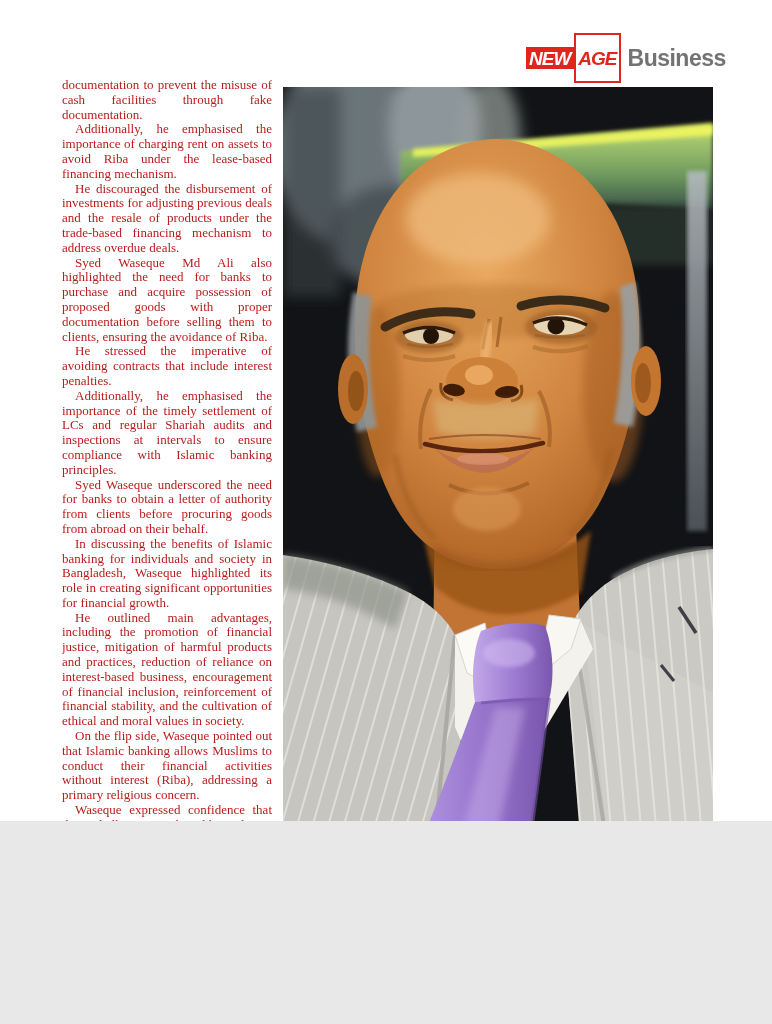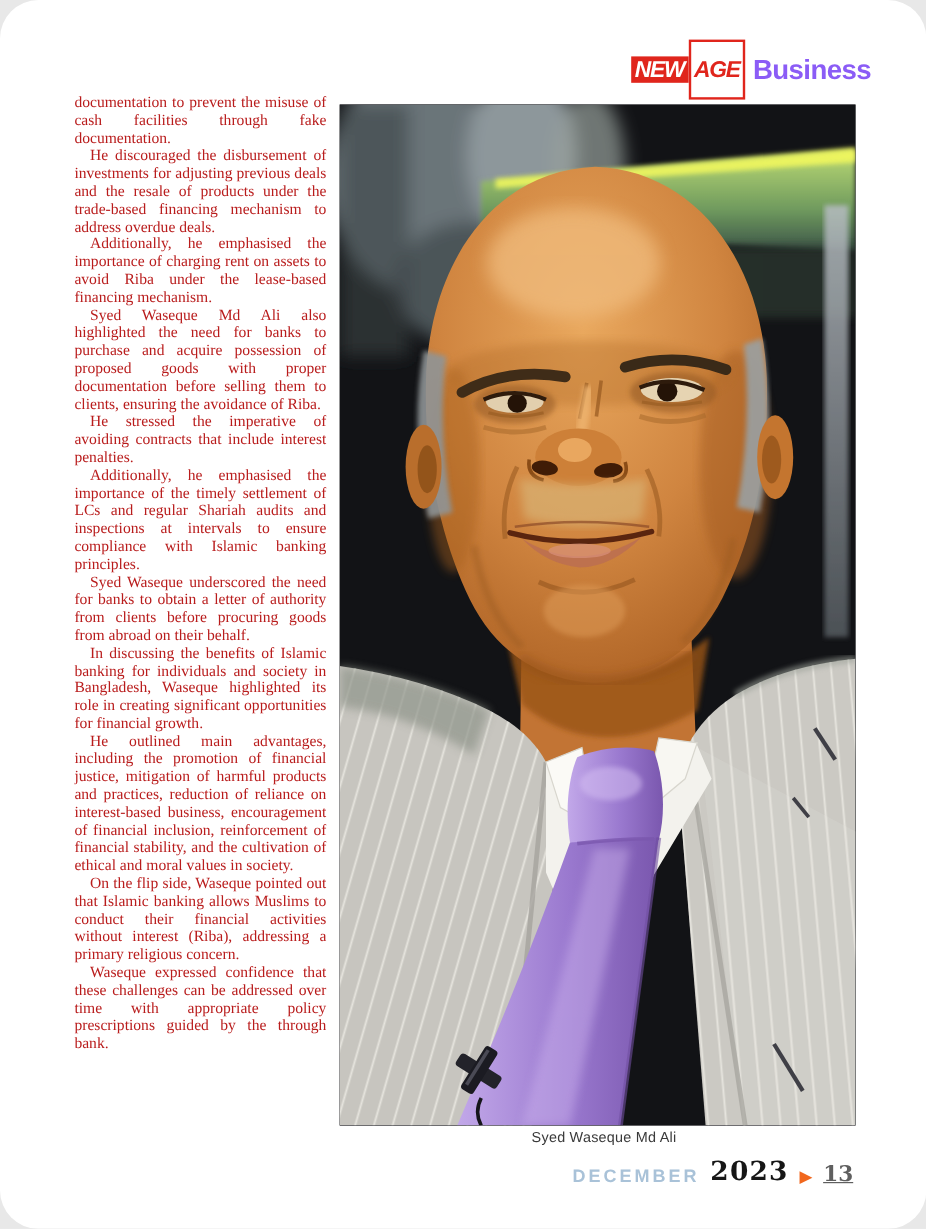--- a/index.html
+++ b/index.html
@@ -1,36 +1,35 @@
 <!DOCTYPE html>
 <html lang="en"><head>
 <meta charset="utf-8">
 <style>
   html,body{margin:0;padding:0;background:#e8e8e8;}
   .page{
-    position:relative;width:772px;height:1024px;background:#ffffff;
+    position:relative;width:772px;height:821px;background:#ffffff;
     margin:0 auto;overflow:hidden;
     font-family:"Liberation Sans",sans-serif;
-    border-radius:32px;
   }
   
   .masthead{
     position:absolute;left:526px;top:46px;height:24px;
     display:flex;align-items:center;
   }
   .mh-box{
     display:flex;align-items:center;justify-content:center;
     height:22px;font-weight:bold;font-style:italic;
     font-size:19px;letter-spacing:-1px;line-height:1;
     font-family:"Liberation Sans",sans-serif;
   }
   .mh-new{background:#e0251c;color:#ffffff;padding:0 4px 0 3px;}
   .mh-age{background:#ffffff;color:#e0251c;border:2px solid #e0251c;height:18px;padding:14px 2px;}
   .mh-word{
-    color:#8b5cf6;font-weight:bold;font-size:23px;letter-spacing:-0.5px;
+    color:#737373;font-weight:bold;font-size:23px;letter-spacing:-0.5px;
     margin-left:7px;line-height:1;
   }
   
   .article{
     position:absolute;left:62px;top:78px;width:210px;height:880px;
     overflow:hidden;
     font-family:"Liberation Serif",serif;
     font-size:13px;line-height:14.8px;color:#b91c1c;
     text-align:justify;
     -webkit-hyphens:auto;hyphens:auto;
@@ -71,22 +70,22 @@
 <div class="page">
 
   <div class="masthead">
     <span class="mh-box mh-new">NEW</span>
     <span class="mh-box mh-age">AGE</span>
     <span class="mh-word">Business</span>
   </div>
 
   <div class="article">
       <p>documentation to prevent the misuse of cash facilities through fake documentation.</p>
+      <p>Additionally, he emphasised the importance of charging rent on assets to avoid Riba under the lease-based financing mechanism.</p>
       <p>He discouraged the disbursement of investments for adjusting previous deals and the resale of products under the trade-based financing mechanism to address overdue deals.</p>
-      <p>Additionally, he emphasised the importance of charging rent on assets to avoid Riba under the lease-based financing mechanism.</p>
       <p>Syed Waseque Md Ali also highlighted the need for banks to purchase and acquire possession of proposed goods with proper documentation before selling them to clients, ensuring the avoidance of Riba.</p>
       <p>He stressed the imperative of avoiding contracts that include interest penalties.</p>
       <p>Additionally, he emphasised the importance of the timely settlement of LCs and regular Shariah audits and inspections at intervals to ensure compliance with Islamic banking principles.</p>
       <p>Syed Waseque underscored the need for banks to obtain a letter of authority from clients before procuring goods from abroad on their behalf.</p>
       <p>In discussing the benefits of Islamic banking for individuals and society in Bangladesh, Waseque highlighted its role in creating significant opportunities for financial growth.</p>
       <p>He outlined main advantages, including the promotion of financial justice, mitigation of harmful products and practices, reduction of reliance on interest-based business, encouragement of financial inclusion, reinforcement of financial stability, and the cultivation of ethical and moral values in society.</p>
       <p>On the flip side, Waseque pointed out that Islamic banking allows Muslims to conduct their financial activities without interest (Riba), addressing a primary religious concern.</p>
       <p>Waseque expressed confidence that these challenges can be addressed over time with appropriate policy prescriptions guided by the through bank.</p>
     </div>
 

